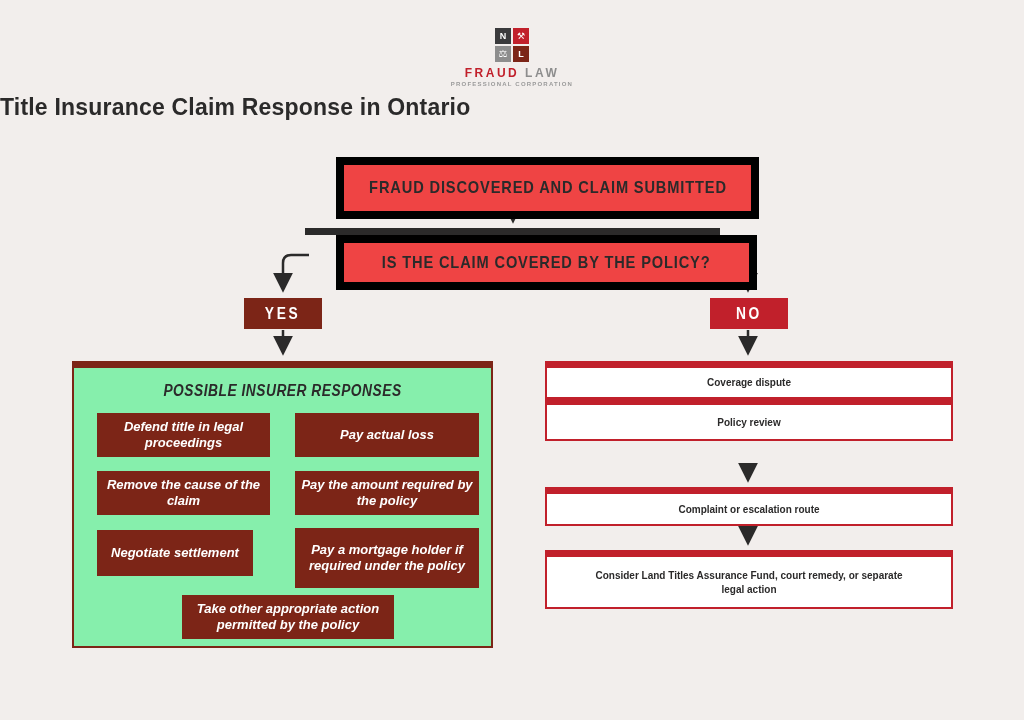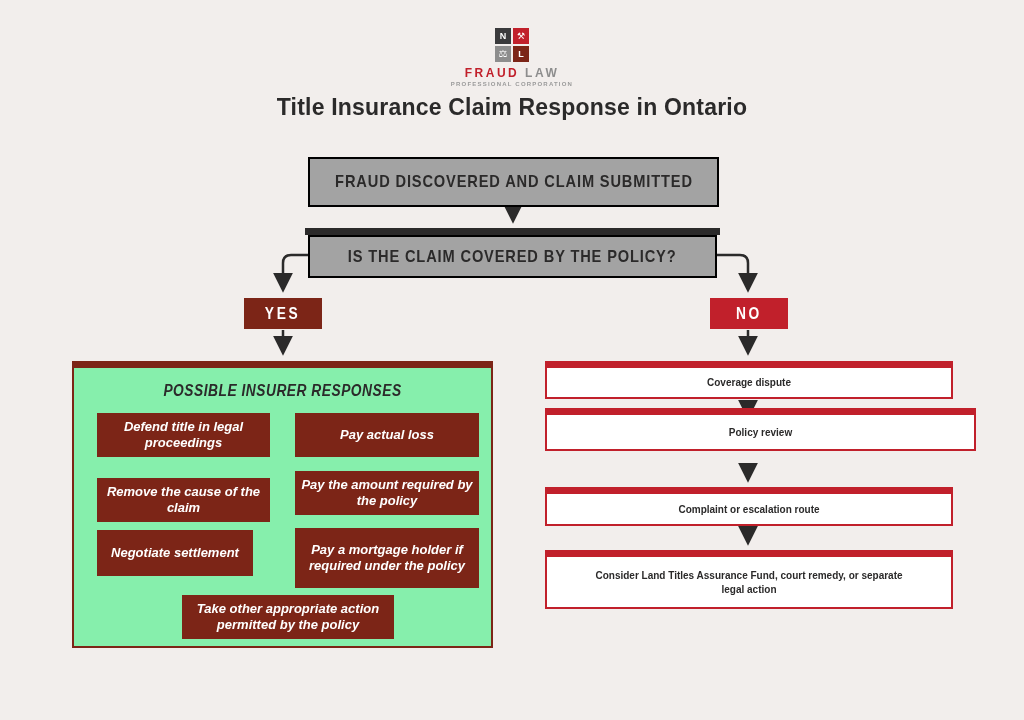--- a/index.html
+++ b/index.html
@@ -20,24 +20,24 @@
   .sq-dark{background:#3a3a3c;}
   .sq-red{background:#c1202b;}
   .sq-gray{background:#8d8d8d;font-size:10px;}
   .sq-maroon{background:#7c2517;}
   .logo-name{margin-top:4px;font-size:12px;font-weight:bold;letter-spacing:2.5px;}
   .logo-name .nm1{color:#c1202b;}
   .logo-name .nm2{color:#8d8d8d;}
   .logo-tagline{margin-top:1px;font-size:6px;letter-spacing:1.2px;color:#9a9a9a;font-weight:bold;}
 
   
-  .page-title{left:0;right:0;top:94px;text-align:center;font-size:23px;font-weight:bold;letter-spacing:0.2px;color:#2b2a2a;}
+  .page-title{left:0;right:0;top:94px;font-size:23px;font-weight:bold;letter-spacing:0.2px;color:#2b2a2a;}
 
   
-  .node-box{background:#a3a3a3;border:2px solid #000000;}
+  .node-box{background:#ef4444;border:8px solid #000000;margin-left:28px;}
   .node-label{font-size:17px;font-weight:bold;letter-spacing:1px;color:#2b2a2a;}
 
   .start-node{left:308px;top:157px;width:407px;height:46px;}
   .decision-bar{left:305px;top:228px;width:415px;height:7px;background:#2b2a2a;}
   .decision-node{left:308px;top:235px;width:405px;height:39px;}
 
   .badge{color:#fff;font-size:16px;font-weight:bold;letter-spacing:3px;}
   .yes-badge{left:244px;top:298px;width:78px;height:31px;background:#7c2517;}
   .no-badge{left:710px;top:298px;width:78px;height:31px;background:#c1202b;}
 
@@ -107,32 +107,32 @@
   <span class="cond">NO</span>
 </div>
 
 <div class="abs left-panel">
   <div class="panel-topbar"></div>
   <div class="panel-heading">
     <span class="cond">POSSIBLE INSURER RESPONSES</span>
   </div>
   <div class="resp-btn center-flex" style="left:23px;top:50px;width:173px;height:44px;">Defend title in legal proceedings</div>
   <div class="resp-btn center-flex" style="left:221px;top:50px;width:184px;height:44px;">Pay actual loss</div>
-  <div class="resp-btn center-flex" style="left:23px;top:115px;width:173px;height:44px;">Remove the cause of the claim</div>
+  <div class="resp-btn center-flex" style="left:23px;top:108px;width:173px;height:44px;">Remove the cause of the claim</div>
   <div class="resp-btn center-flex" style="left:221px;top:108px;width:184px;height:44px;">Pay the amount required by the policy</div>
   <div class="resp-btn center-flex" style="left:23px;top:167px;width:156px;height:46px;">Negotiate settlement</div>
   <div class="resp-btn center-flex" style="left:221px;top:165px;width:184px;height:60px;">Pay a mortgage holder if required under the policy</div>
   <div class="resp-btn center-flex" style="left:108px;top:232px;width:212px;height:44px;">Take other appropriate action permitted by the policy</div>
 </div>
 
 <div class="abs step" style="top:361px;height:34px;">
   <div class="step-bar"></div>
   <div class="step-label">Coverage dispute</div>
 </div>
-<div class="abs step" style="top:408px;height:39px;padding-left:23px;">
+<div class="abs step" style="top:398px;height:39px;">
   <div class="step-bar"></div>
   <div class="step-label">Policy review</div>
 </div>
 <div class="abs step" style="top:487px;height:35px;">
   <div class="step-bar"></div>
   <div class="step-label">Complaint or escalation route</div>
 </div>
 <div class="abs step" style="top:550px;height:55px;">
   <div class="step-bar"></div>
   <div class="step-label" style="left:40px;right:40px;">Consider Land Titles Assurance Fund, court remedy, or separate legal action</div>

